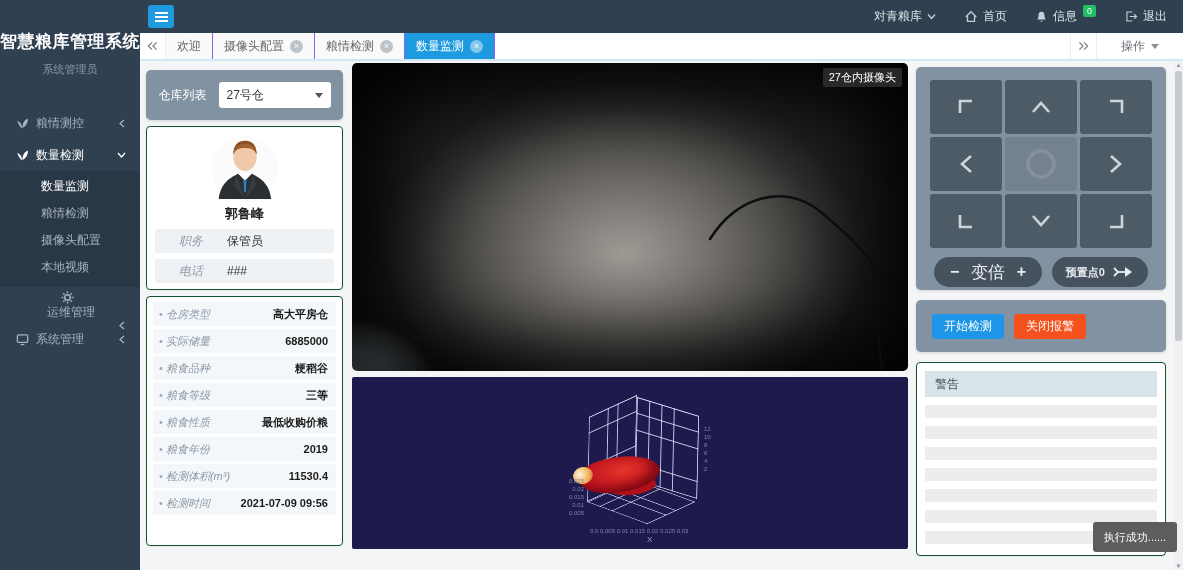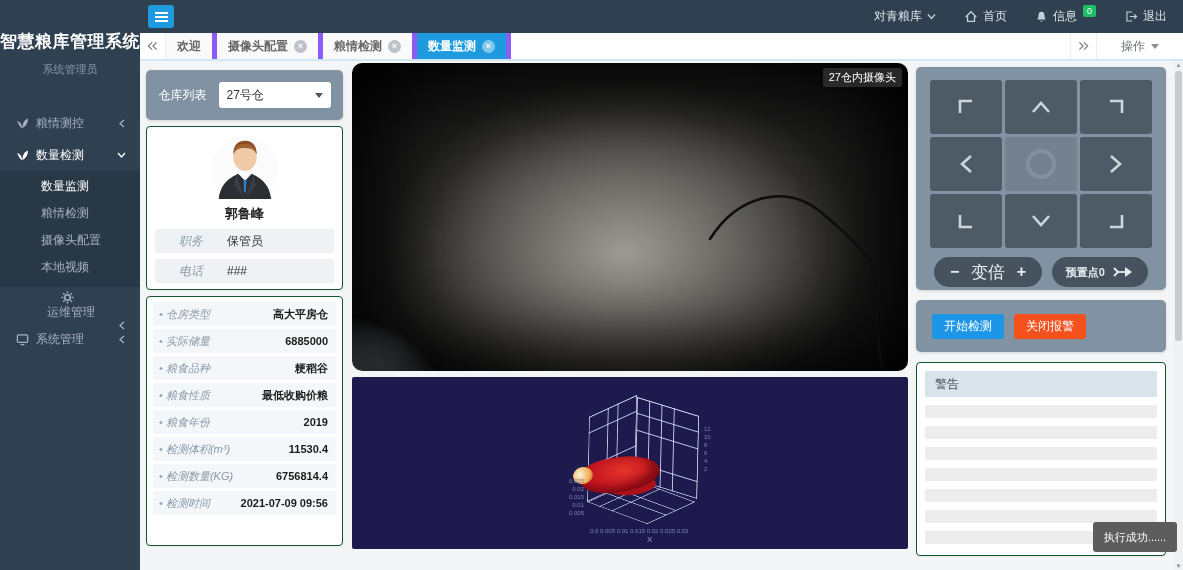--- a/index.html
+++ b/index.html
@@ -24,21 +24,21 @@
   .topbar { position:absolute; left:140px; top:0; width:1043px; height:33px; background:#2f4050; z-index:5; }
   .hamburger { position:absolute; left:8px; top:5px; width:26px; height:23px; background:#1e9adf; border-radius:3px; display:flex; align-items:center; justify-content:center; cursor:pointer; }
   .hamburger span { display:block; width:13px; height:2px; background:#fff; box-shadow:0 4px 0 #fff, 0 -4px 0 #fff; }
   .top-menu { position:absolute; right:16px; top:0; height:33px; display:flex; align-items:center; gap:28px; color:#dfe4e8; font-size:12px; }
   .top-menu .tm-item { display:flex; align-items:center; gap:5px; cursor:pointer; }
   .badge { background:#1fbf66; color:#fff; font-size:9px; padding:1px 4px; border-radius:2px; position:relative; top:-6px; margin-left:1px; }
 
   
   .tabbar { position:absolute; left:140px; top:33px; width:1043px; height:28px; background:#fff; border-bottom:2px solid #cfe8f6; display:flex; align-items:stretch; font-size:12px; color:#666; z-index:5; }
   .tab-scroll { width:26px; display:flex; align-items:center; justify-content:center; border-right:1px solid #eceff1; color:#7a8288; cursor:pointer; }
-  .tab { display:flex; align-items:center; gap:6px; padding:0 11px; background:#fafafa; border-right:5px solid #8b5cf6; cursor:pointer;font-weight:bold; }
+  .tab { display:flex; align-items:center; gap:6px; padding:0 11px; background:#fafafa; border-right:1px solid #8b5cf6; cursor:pointer; }
   .tab.active { background:#1e9adf; color:#fff; }
   .tab-close { width:13px; height:13px; border-radius:50%; background:#bcc3c9; color:#fff; font-size:9px; line-height:12px; text-align:center; cursor:pointer; }
   .tab.active .tab-close { background:rgba(255,255,255,.45); }
   .tab-right { margin-left:auto; display:flex; align-items:stretch; }
   .ops { display:flex; align-items:center; gap:6px; padding:0 24px; border-left:1px solid #eceff1; color:#6b7177; cursor:pointer; }
   .caret-down { width:0; height:0; border-left:4px solid transparent; border-right:4px solid transparent; border-top:5px solid #8a9096; }
 
   
   .card { position:absolute; background:#fff; border:1px solid #14532d; border-radius:4px; box-shadow:0 1px 2px rgba(0,0,0,.05); }
   .slate-panel { position:absolute; background:#8193a2; border-radius:5px; box-shadow:0 1px 3px rgba(0,0,0,.15); }
@@ -59,21 +59,21 @@
 
   
   .info { left:146px; top:296px; width:197px; height:250px; padding:5px 6px; }
   .info-row { height:24px; margin-bottom:3px; background:#f4f7f9; display:flex; align-items:center; justify-content:space-between; padding:0 8px 0 6px; font-size:11px; }
   .info-row:last-child { margin-bottom:0; }
   .i-label { color:#8a99a8; font-style:italic; }
   .i-label::before { content:"• "; color:#9aa7b2; font-style:normal; }
   .i-value { color:#1b1b1b; font-weight:bold; }
 
   
-  .video { position:absolute; left:352px; top:63px; width:556px; height:308px; border-radius:10px; overflow:hidden;
+  .video { position:absolute; left:352px; top:63px; width:556px; height:308px; border-radius:5px; overflow:hidden;
     background:
       radial-gradient(ellipse 150px 120px at -3% 110%, rgba(240,247,251,.98), rgba(196,215,228,.6) 45%, transparent 72%),
       radial-gradient(ellipse 290px 210px at 49% 62%, rgba(166,162,156,.92), rgba(122,119,114,.55) 48%, rgba(70,69,67,.28) 70%, transparent 82%),
       radial-gradient(ellipse 430px 300px at 50% 55%, rgba(104,102,98,.55), transparent 78%),
       #0c0c0c;
     box-shadow: inset 0 0 70px 28px rgba(0,0,0,.82);
   }
   .cam-badge { position:absolute; right:6px; top:5px; background:rgba(45,45,45,.88); color:#fff; font-size:11px; padding:2px 6px; border-radius:2px; }
 
   
@@ -315,34 +315,34 @@
     </div>
   <div class="info-row">
       <span class="i-label">实际储量</span>
       <span class="i-value">6885000</span>
     </div>
   <div class="info-row">
       <span class="i-label">粮食品种</span>
       <span class="i-value">粳稻谷</span>
     </div>
   <div class="info-row">
+      <span class="i-label">粮食等级</span>
+      <span class="i-value">三等</span>
+    </div>
+  <div class="info-row">
       <span class="i-label">粮食性质</span>
       <span class="i-value">最低收购价粮</span>
     </div>
   <div class="info-row">
       <span class="i-label">粮食年份</span>
       <span class="i-value">2019</span>
     </div>
   <div class="info-row">
       <span class="i-label">检测体积(m³)</span>
       <span class="i-value">11530.4</span>
-    </div>
-  <div class="info-row">
-      <span class="i-label">检测数量(KG)</span>
-      <span class="i-value">6756814.4</span>
     </div>
   <div class="info-row">
       <span class="i-label">检测时间</span>
       <span class="i-value">2021-07-09 09:56</span>
     </div>
 </div>
 
 <div class="video">
   <svg width="556" height="308" viewBox="0 0 556 308" style="position:absolute;left:0;top:0;">
     <path d="M358 176 C386 132 434 120 470 150 C494 170 510 186 520 200" stroke="#0d0d0d" stroke-width="2.6" fill="none" stroke-linecap="round"></path>

